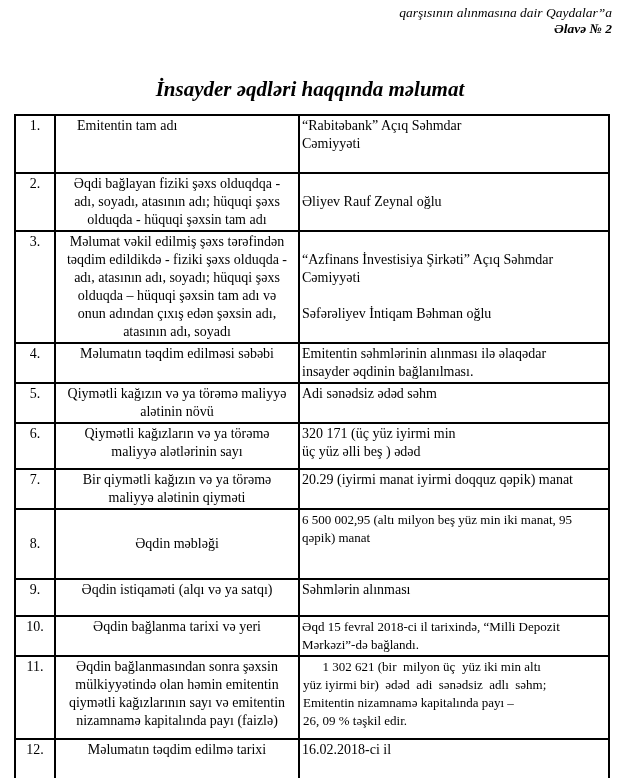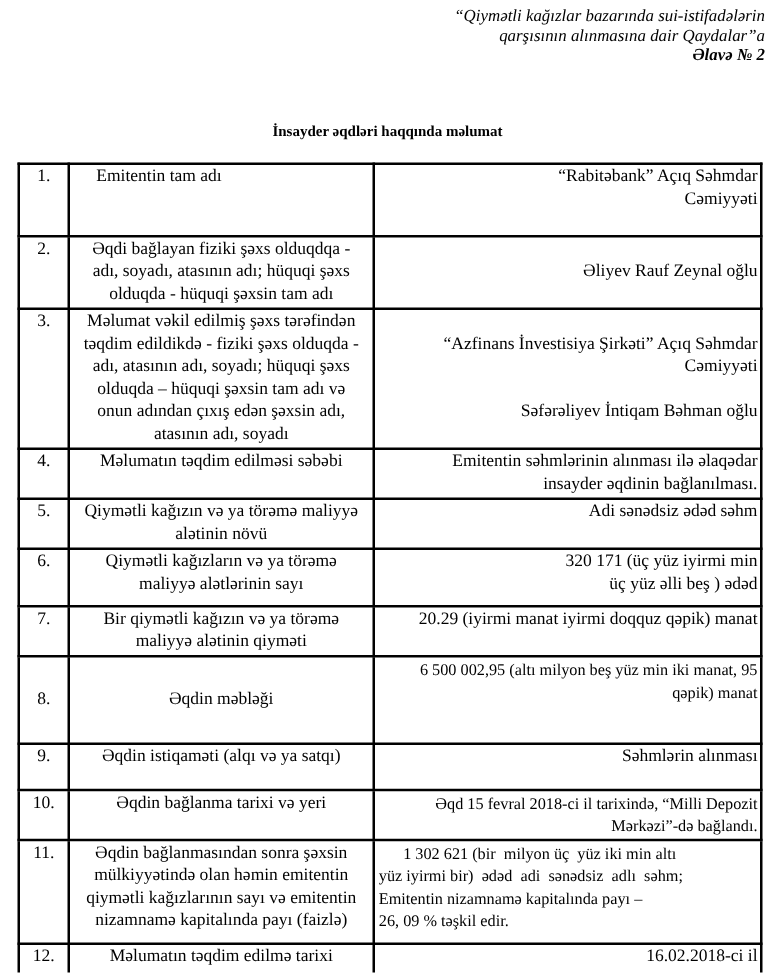--- a/index.html
+++ b/index.html
@@ -21,42 +21,43 @@
     font-size: 13.5px;
     line-height: 15.5px;
   }
   .reg-note .annex { font-weight: bold; }
 
   
   .doc-title {
     margin: 43px 0 0 0;
     text-align: center;
     font-weight: bold;
-    font-size: 12px;
+    font-size: 21px;
     line-height: 20px;
+    font-style: italic;
   }
 
   
   table.deals {
     border-collapse: collapse;
     table-layout: fixed;
     margin: 15px 0 0 14px;
     width: 594px;
   }
   table.deals td {
     border: 2px solid #000;
     vertical-align: top;
     font-size: 14px;
     line-height: 18px;
     padding: 1px 2px;
     overflow: hidden;
   }
   td.num   { width: 40px;  text-align: center; }
   td.label { width: 244px; text-align: center; white-space: pre-line; }
-  td.value { width: 310px; text-align: right; white-space: pre-line; }
+  td.value { width: 310px; text-align: left; white-space: pre-line; }
 
   .vm { vertical-align: middle !important; }
   .label-left { text-align: left !important; padding-left: 21px !important; }
   .value-left { text-align: left !important; white-space: pre-wrap !important; padding-left: 3px !important; }
   .tight { font-size: 13px !important; }
 
   tr.r1  { height: 58px; }
   tr.r2  { height: 54px; }
   tr.r3  { height: 110px; }
   tr.r4  { height: 36px; }
@@ -68,21 +69,20 @@
   tr.r10 { height: 36px; padding-left: 25px; }
   tr.r11 { height: 83px; border-radius: 11px; }
   tr.r12 { height: 44px; }
 </style>
 </head>
 <body>
 
 <div class="page">
 
   <div class="reg-note">
-    <div>“Qiymətli kağızlar bazarında sui-istifadələrin</div>
     <div>qarşısının alınmasına dair Qaydalar”a</div>
     <div class="annex">Əlavə № 2</div>
   </div>
 
   <div class="doc-title">İnsayder əqdləri haqqında məlumat</div>
 
   <table class="deals">
     <tbody>
       <tr class="r1">
         <td class="num">1.</td>

